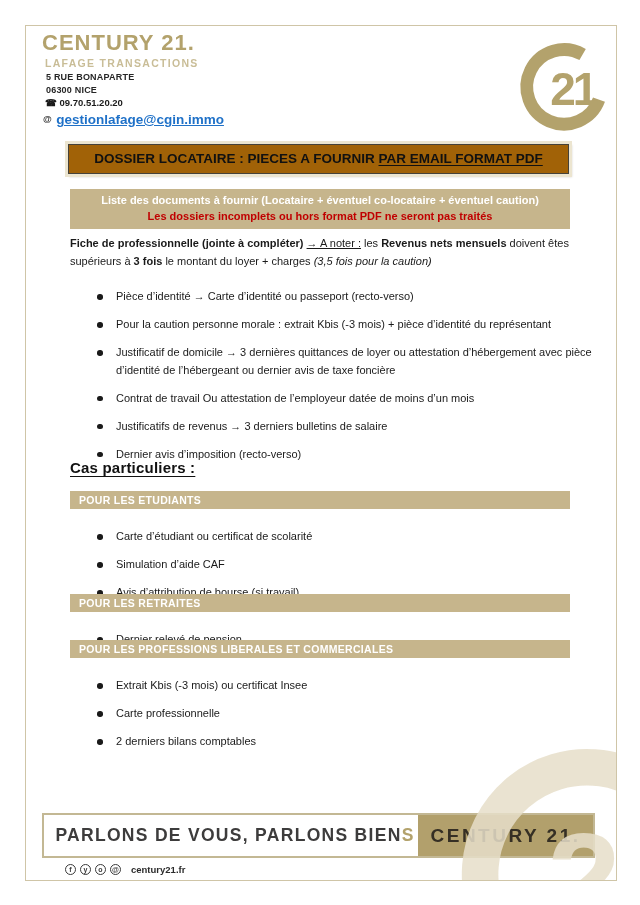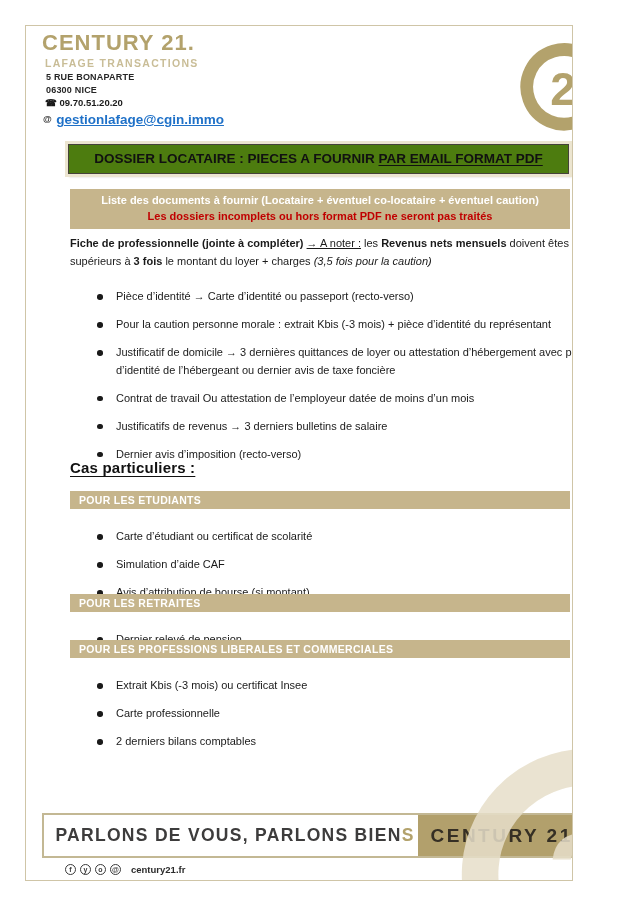--- a/index.html
+++ b/index.html
@@ -1,32 +1,32 @@
 <!DOCTYPE html>
 <html><head>
 <meta charset="utf-8">
 <style>
   * { margin:0; padding:0; box-sizing:border-box; }
   html,body { width:640px; height:905px; background:#ffffff; font-family:"Liberation Sans", sans-serif; }
   #page { position:relative; width:640px; height:905px; background:#fff; overflow:hidden; }
-  #sheet { position:absolute; left:25px; top:25px; width:548px; height:856px; border:1px solid #cfc5a7; background:#fff; overflow:hidden; }
+  #sheet { position:absolute; left:25px; top:25px; width:592px; height:856px; border:1px solid #cfc5a7; background:#fff; overflow:hidden; }
 
   
   .brand-wordmark { position:absolute; left:16px; top:4px; font-size:22px; font-weight:700; letter-spacing:1px; color:#b3a26c; }
   .agency-name { position:absolute; left:19px; top:31px; font-size:10.5px; font-weight:600; letter-spacing:1.3px; color:#c9bd97; }
   .addr { position:absolute; left:20px; font-size:9px; font-weight:700; color:#262626; letter-spacing:.2px; }
   .addr1 { top:46px; } .addr2 { top:59px; }
   .phone-line { position:absolute; left:19px; top:71px; font-size:9.5px; font-weight:700; color:#1a1a1a; }
   .email-line { position:absolute; left:17px; top:84px; }
   .at-prefix { font-size:9px; font-weight:700; color:#333; vertical-align:2px; }
   .email-link { font-size:13.5px; font-weight:700; color:#1f71c8; text-decoration:underline; }
   .seal { position:absolute; left:489px; top:5px; width:98px; height:106px; }
 
   
-  .title-box { position:absolute; left:42px; top:118px; width:501px; background:#4d7c0f;
+  .title-box { position:absolute; left:42px; top:118px; width:501px; background:#a16207;
     border:1.5px solid #45423a; box-shadow:0 0 0 3px #ece5d0, 2px 2px 2px 1px rgba(90,85,70,.25);
     text-align:center; padding:6px 2px 7px; font-size:13.5px; font-weight:700; color:#111; }
   .title-box u { text-underline-offset:2px; }
 
   
   .notice-banner { position:absolute; left:44px; top:163px; width:500px; background:#c6b58c;
     text-align:center; padding:4px 0 5px; font-weight:700; font-size:11px; line-height:15.5px; }
   .notice-line1 { color:#ffffff; }
   .notice-line2 { color:#c00000; }
 
@@ -111,21 +111,21 @@
       <li><span class="li-dot"></span><span>Justificatifs de revenus → 3 derniers bulletins de salaire</span></li>
       <li><span class="li-dot"></span><span>Dernier avis d’imposition (recto-verso)</span></li>
     </ul>
 
     <div class="cases-heading">Cas particuliers :</div>
 
     <div class="sec-banner" id="banner-students">POUR LES ETUDIANTS</div>
     <ul class="doc-list" id="students-list">
       <li><span class="li-dot"></span><span>Carte d’étudiant ou certificat de scolarité</span></li>
       <li><span class="li-dot"></span><span>Simulation d’aide CAF</span></li>
-      <li><span class="li-dot"></span><span>Avis d’attribution de bourse (si montant)</span></li>
+      <li><span class="li-dot"></span><span>Avis d’attribution de bourse (si travail)</span></li>
     </ul>
 
     <div class="sec-banner" id="banner-retirees">POUR LES RETRAITES</div>
     <ul class="doc-list" id="retirees-list">
       <li><span class="li-dot"></span><span>Dernier relevé de pension</span></li>
     </ul>
 
     <div class="sec-banner" id="banner-professions">POUR LES PROFESSIONS LIBERALES ET COMMERCIALES</div>
     <ul class="doc-list" id="professions-list">
       <li><span class="li-dot"></span><span>Extrait Kbis (-3 mois) ou certificat Insee</span></li>

